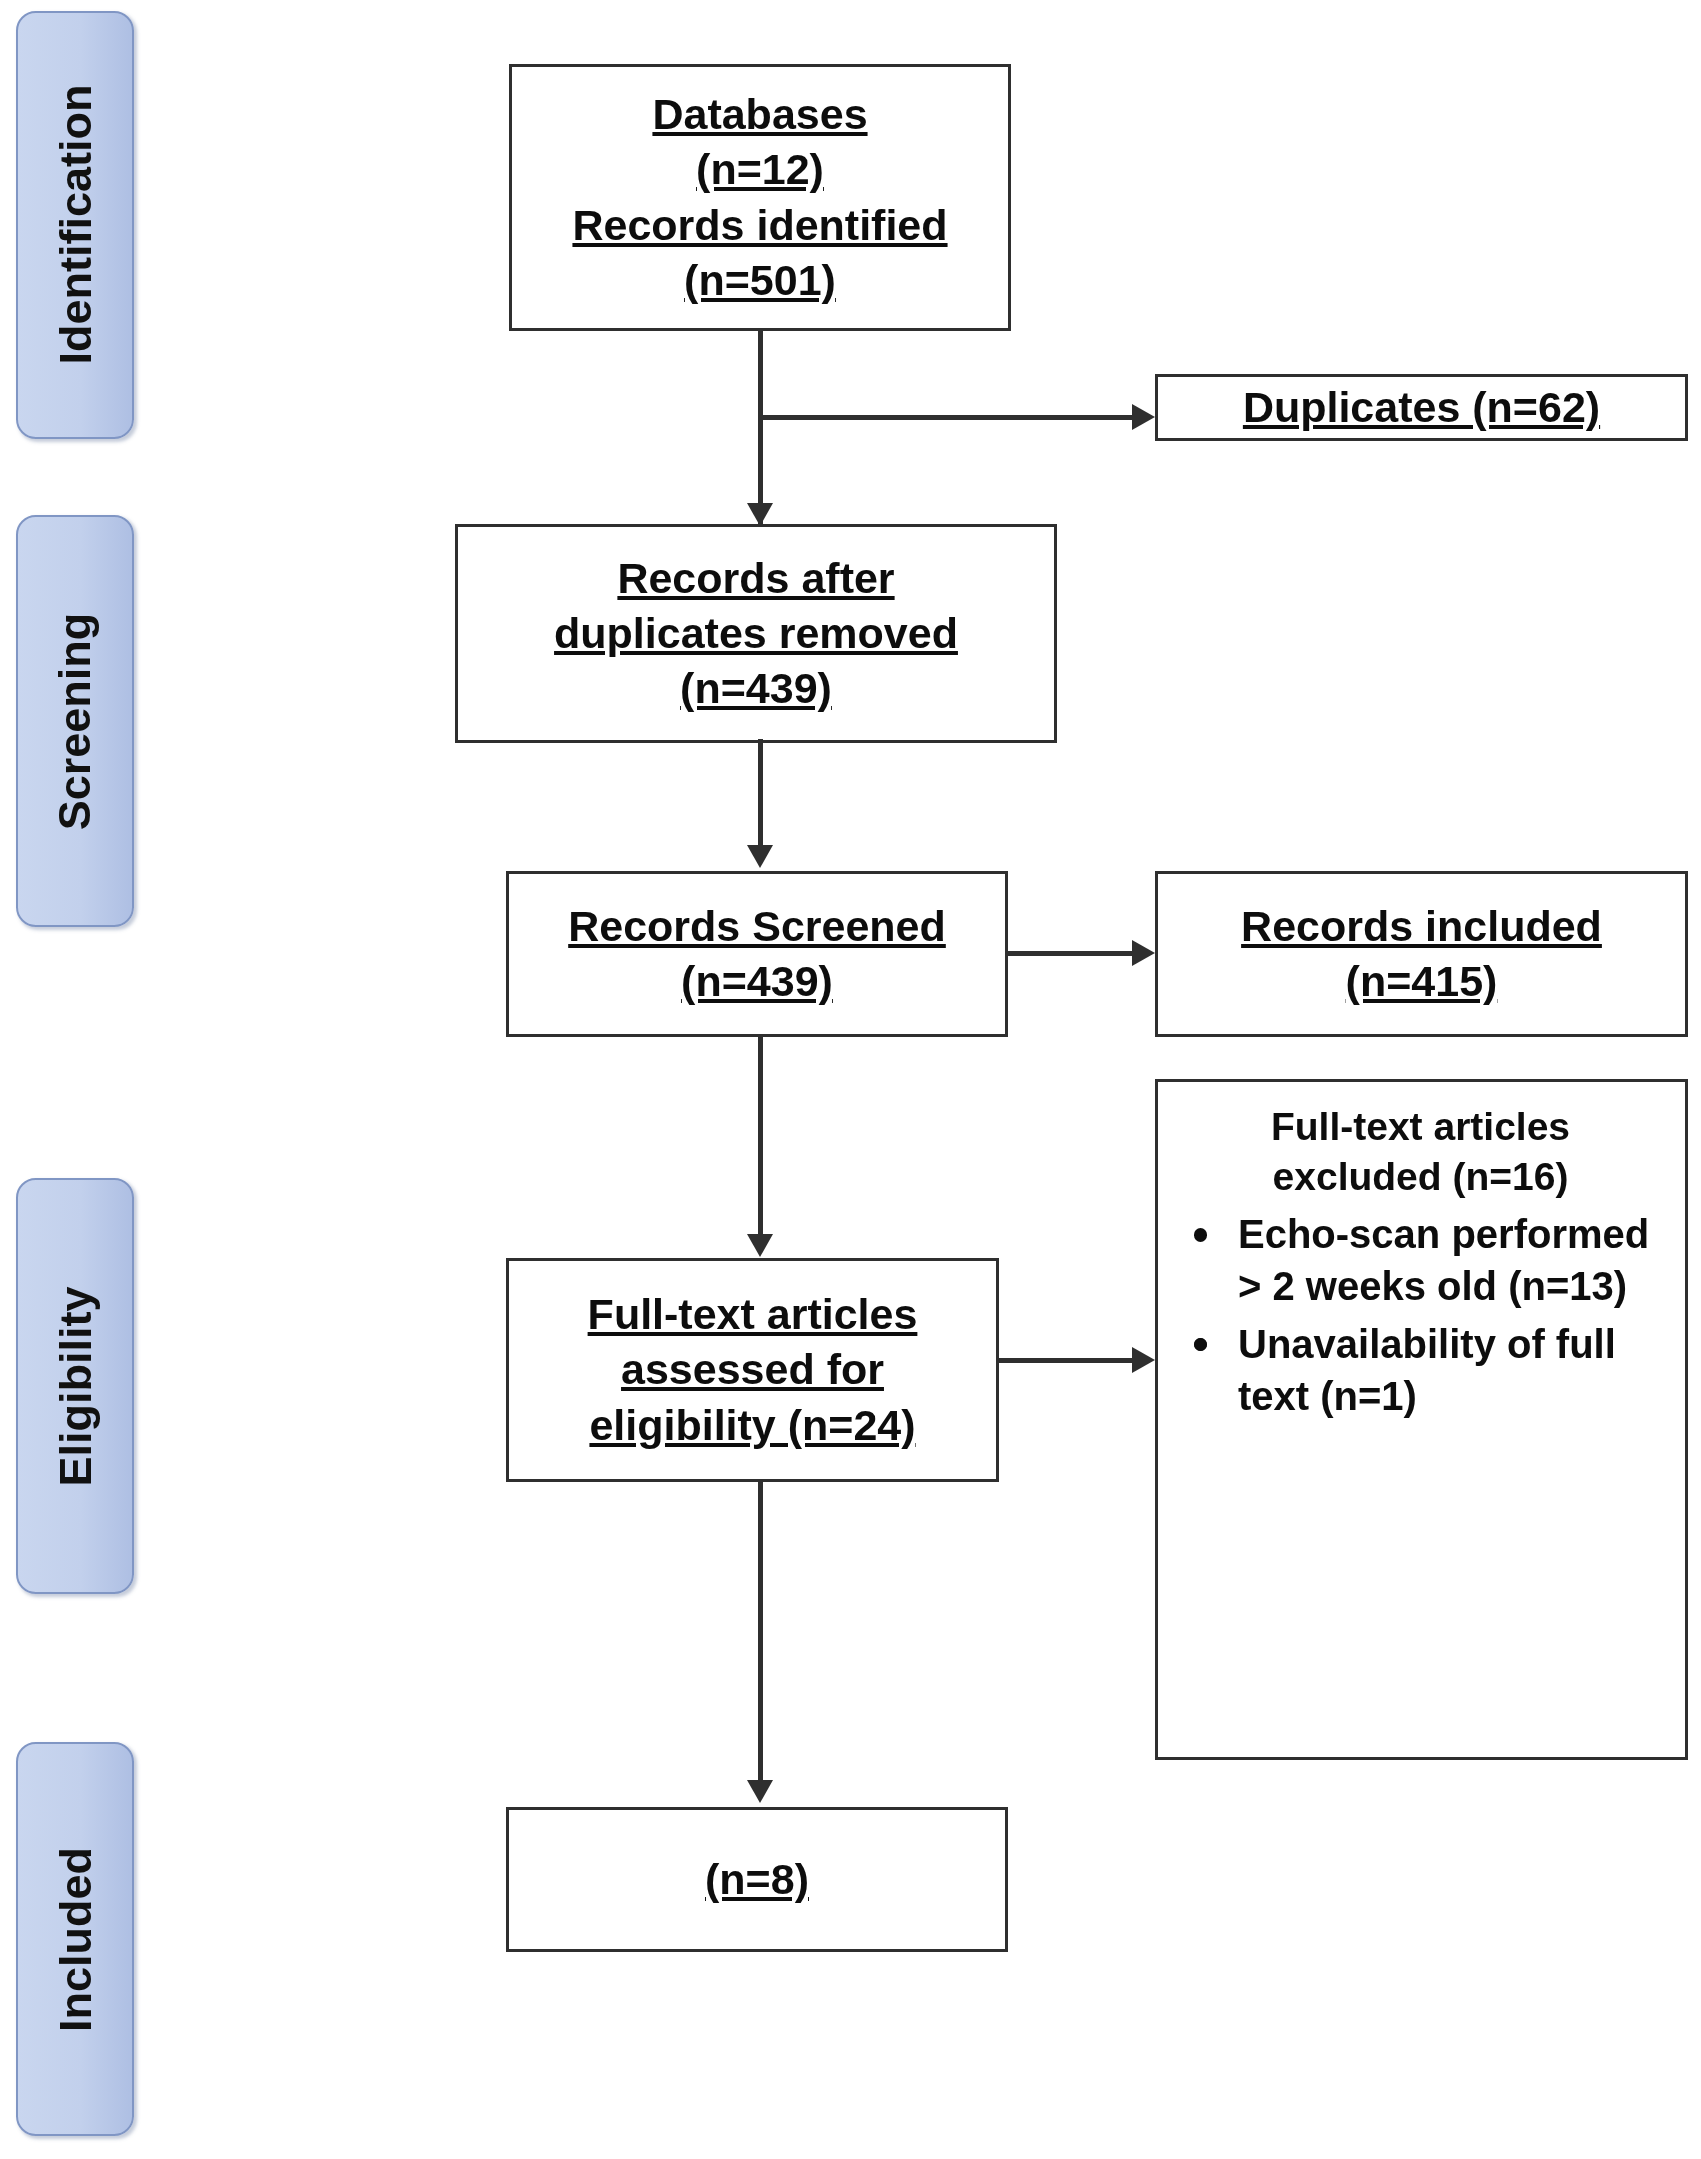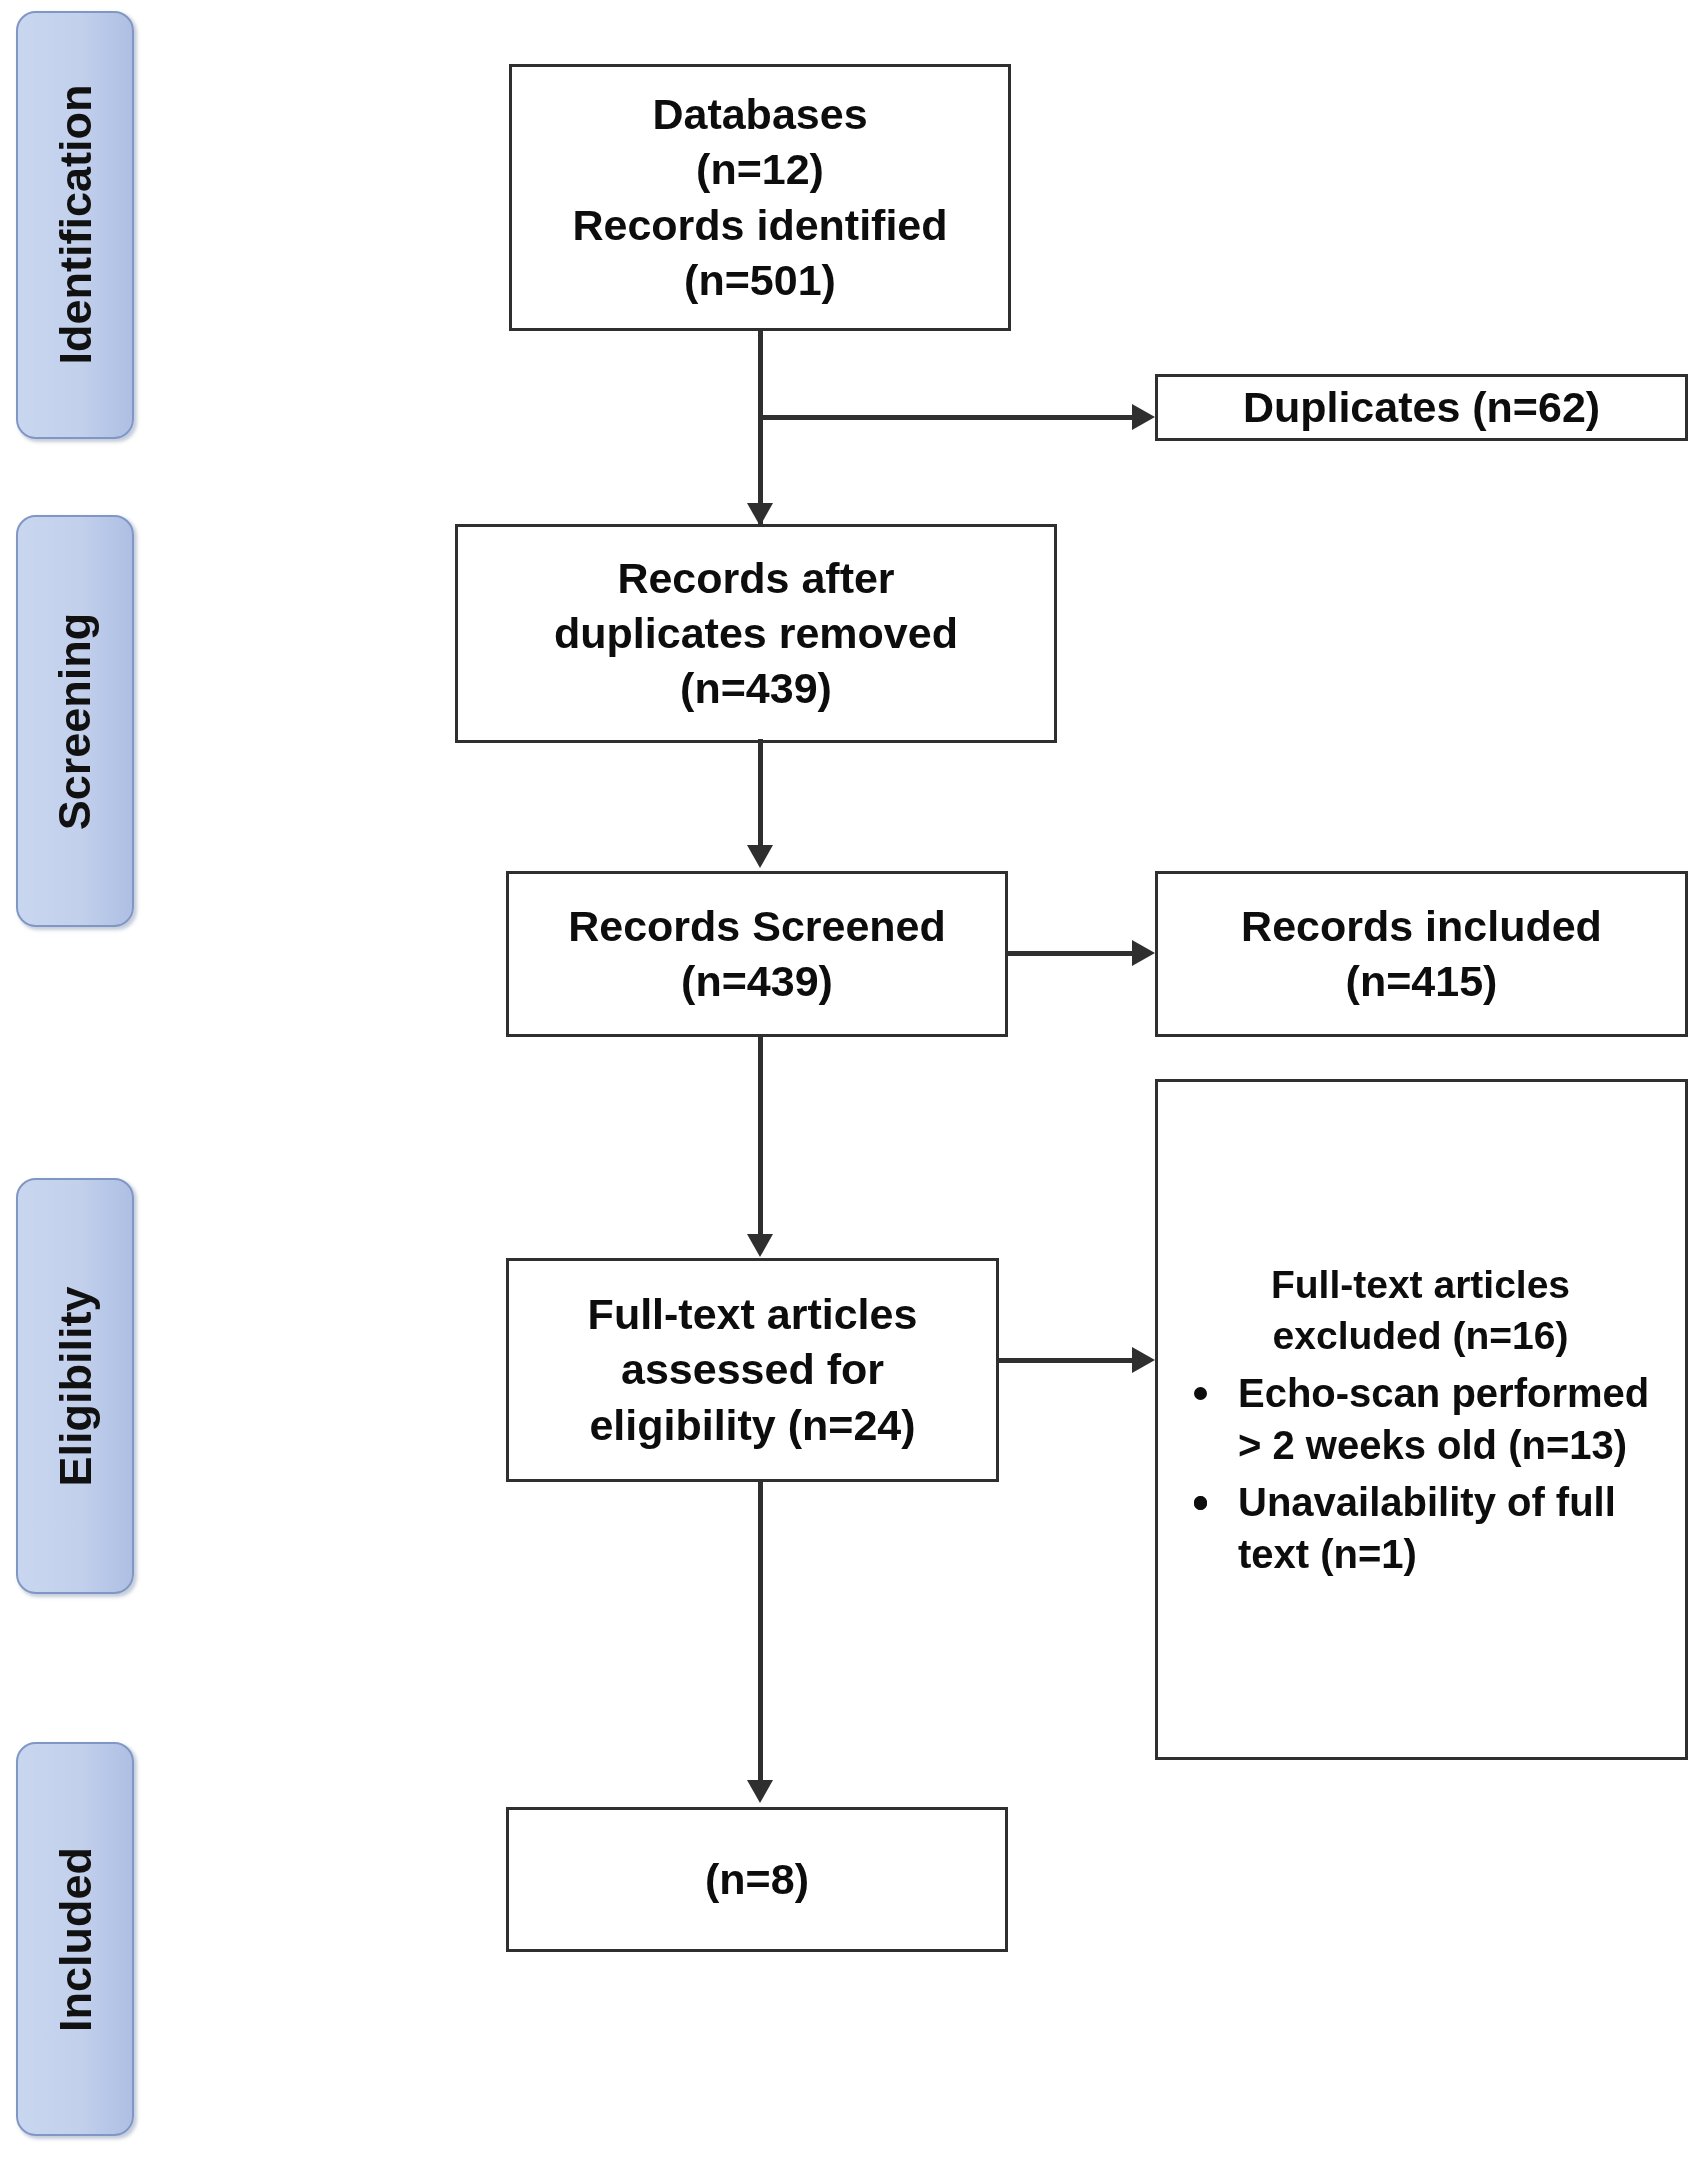--- a/index.html
+++ b/index.html
@@ -57,34 +57,33 @@
     font-weight: 700;
     color: #0d0d0d;
     padding: 5.4px 10.7px;
   }
   .flow-box .line {
     display: block;
     width: 100%;
     white-space: nowrap;
   }
 
-  .fs-48 { font-size: 43px; line-height: 1.28; }
+  .fs-48 { font-size: 43px; line-height: 1.28; text-decoration: underline; }
 
   
   .excl-box {
     position: absolute;
     background: #ffffff;
     border: 3.6px solid #2f2f2f;
     box-sizing: border-box;
     padding: 14.3px 18px 12.5px 16px;
     font-weight: 700;
     color: #0d0d0d;
     display: flex;
     flex-direction: column;
-    justify-content: center;
   }
   .excl-head {
     text-align: center;
     font-size: 39px;
     line-height: 1.30;
     margin: 5.4px 0 5.4px 0;
     padding: 0 25px;
   }
   .excl-list {
     list-style: none;

